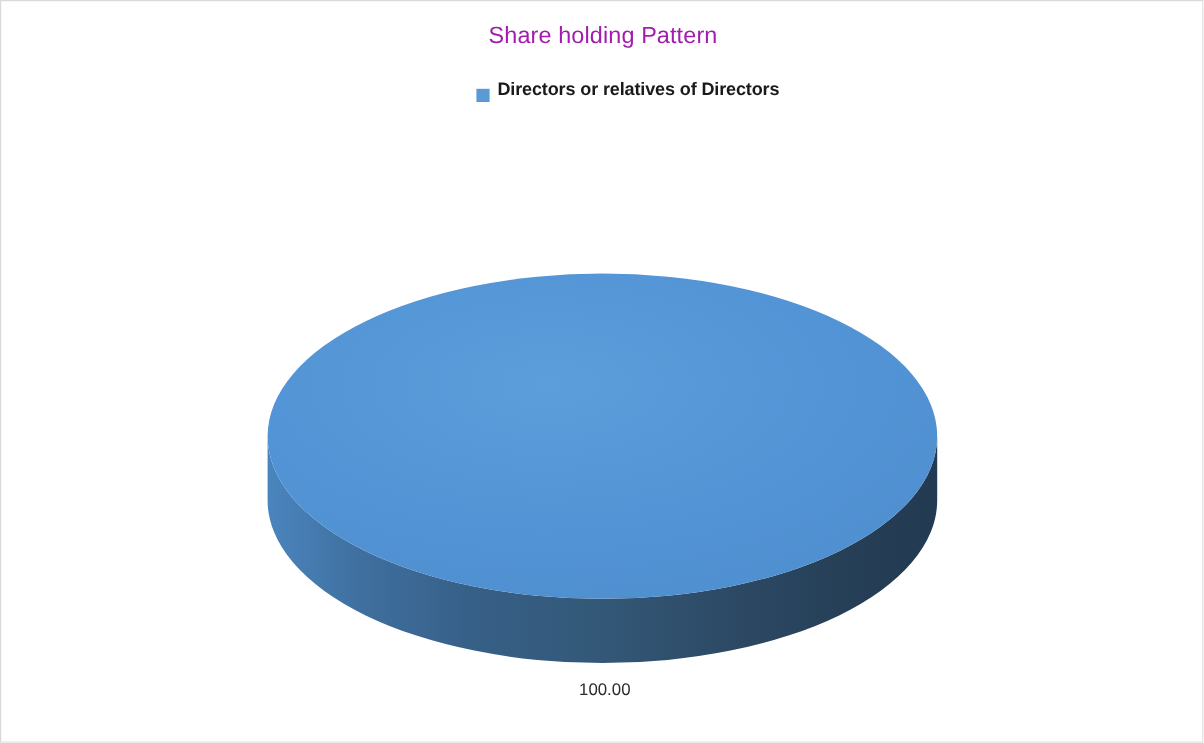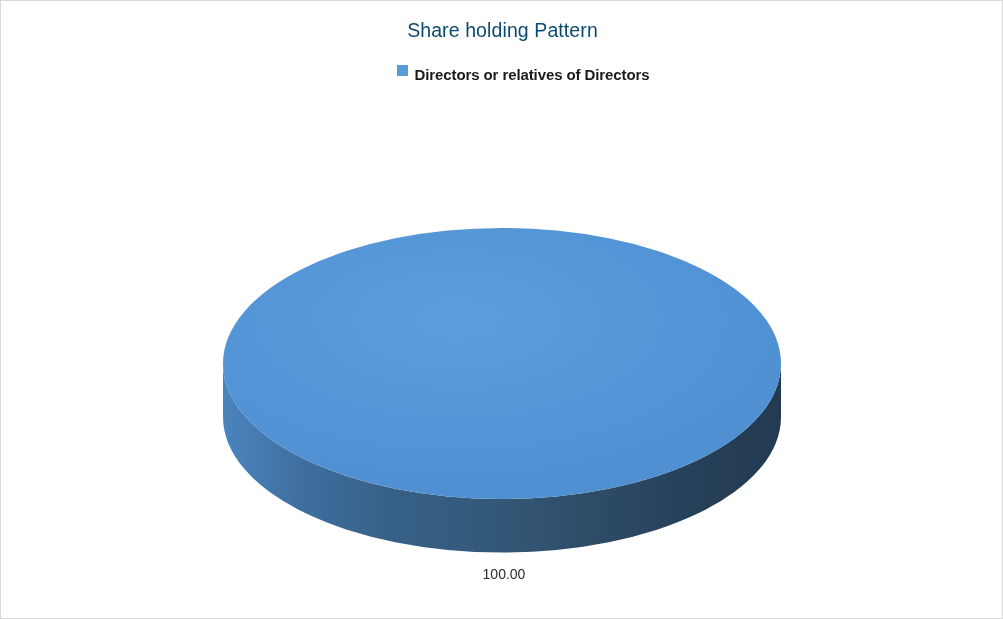--- a/index.html
+++ b/index.html
@@ -24,41 +24,41 @@
 
   
   .chart-title {
     position: absolute;
     left: 0;
     top: 17px;
     width: 1003px;
     text-align: center;
     font-size: 19.5px;
     font-weight: 400;
-    color: #0c4a6e;
+    color: #a21caf;
     letter-spacing: 0.1px;
     white-space: nowrap;
     line-height: 24px;
   }
 
   
   .chart-legend {
     position: absolute;
     left: 0;
     top: 64px;
     width: 1003px;
     display: flex;
     justify-content: center;
     align-items: center;
     gap: 8px;
     line-height: 20px;
   }
   .legend-entry {
     display: inline-flex;
-    align-items: flex-start;
+    align-items: flex-end;
     gap: 7px;
     padding-left: 41px;
   }
   .legend-swatch {
     width: 11px;
     height: 11px;
     background: #5b9bd5;
     display: inline-block;
     flex: 0 0 auto;
   }

